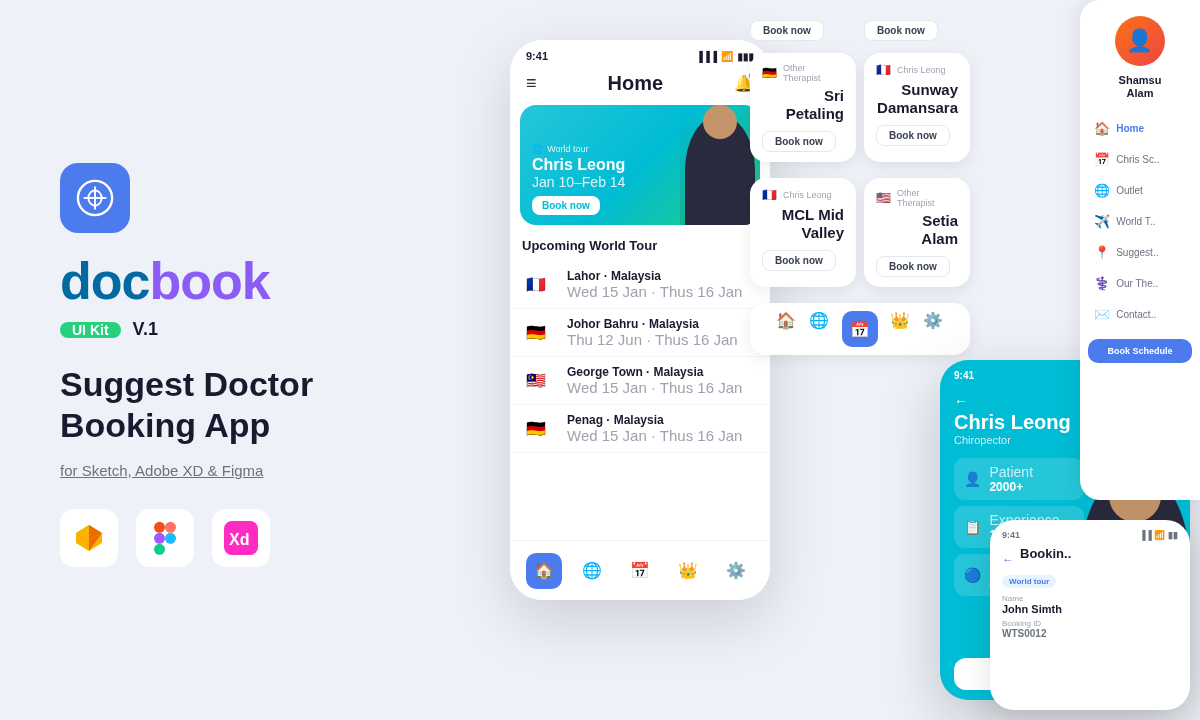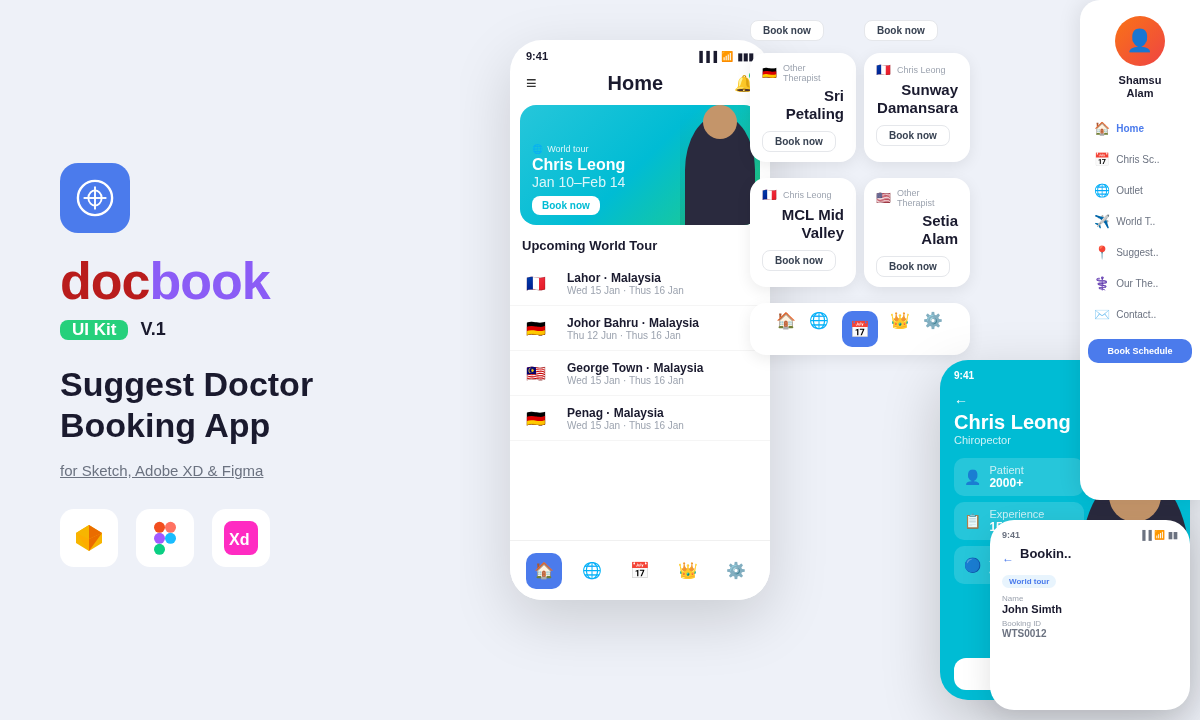--- a/index.html
+++ b/index.html
@@ -32,27 +32,27 @@
       margin-bottom: 22px;
     }
     .logo-icon svg { width: 38px; height: 38px; }
     .brand-name {
       font-size: 52px;
       font-weight: 800;
       line-height: 1;
       margin-bottom: 12px;
       letter-spacing: -1px;
     }
-    .brand-doc { color: #b91c1c; }
+    .brand-doc { color: #0369a1; }
     .brand-book { color: #8b5cf6; }
     .badge-row { display: flex; align-items: center; gap: 12px; margin-bottom: 24px; }
     .ui-kit-badge {
       background: #26d07c;
       color: white;
-      font-size: 17px;
+      font-size: 14px;
       font-weight: 700;
       padding: 0 12px;
       border-radius: 8px;
     }
     .version { font-size: 18px; font-weight: 600; color: #1a1a2e; }
     .tagline {
       font-size: 34px;
       font-weight: 800;
       color: #1a1a2e;
       line-height: 1.2;
@@ -211,21 +211,21 @@
       height: 28px;
       border-radius: 50%;
       display: flex;
       align-items: center;
       justify-content: center;
       font-size: 16px;
       flex-shrink: 0;
     }
     .tour-info { flex: 1; margin-left: 7px; }
     .tour-name { font-size: 12px; font-weight: 600; color: #1a1a2e; }
-    .tour-date { font-size: 10px; color: #9ca3af; }
+    .tour-date { font-size: 15px; color: #9ca3af; }
 
     
     .bottom-nav {
       position: absolute;
       bottom: 0;
       left: 0;
       right: 0;
       height: 60px;
       background: white;
       border-top: 1px solid #f0f0f0;
@@ -315,21 +315,21 @@
     .stat-row {
       display: flex;
       align-items: center;
       gap: 8px;
       background: rgba(255,255,255,0.15);
       border-radius: 10px;
       padding: 6px 10px;
       width: 130px;
     }
     .stat-icon { font-size: 14px; color: rgba(255,255,255,0.9); }
-    .stat-label { font-size: 11px; color: rgba(255,255,255,0.75); }
+    .stat-label { font-size: 14px; color: rgba(255,255,255,0.75); }
     .stat-value { font-size: 12px; font-weight: 700; color: white; }
     .doctor-person-img {
       position: absolute;
       right: 0;
       bottom: 40px;
       width: 130px;
       height: 200px;
     }
     .doctor-person-body {
       width: 110px;

